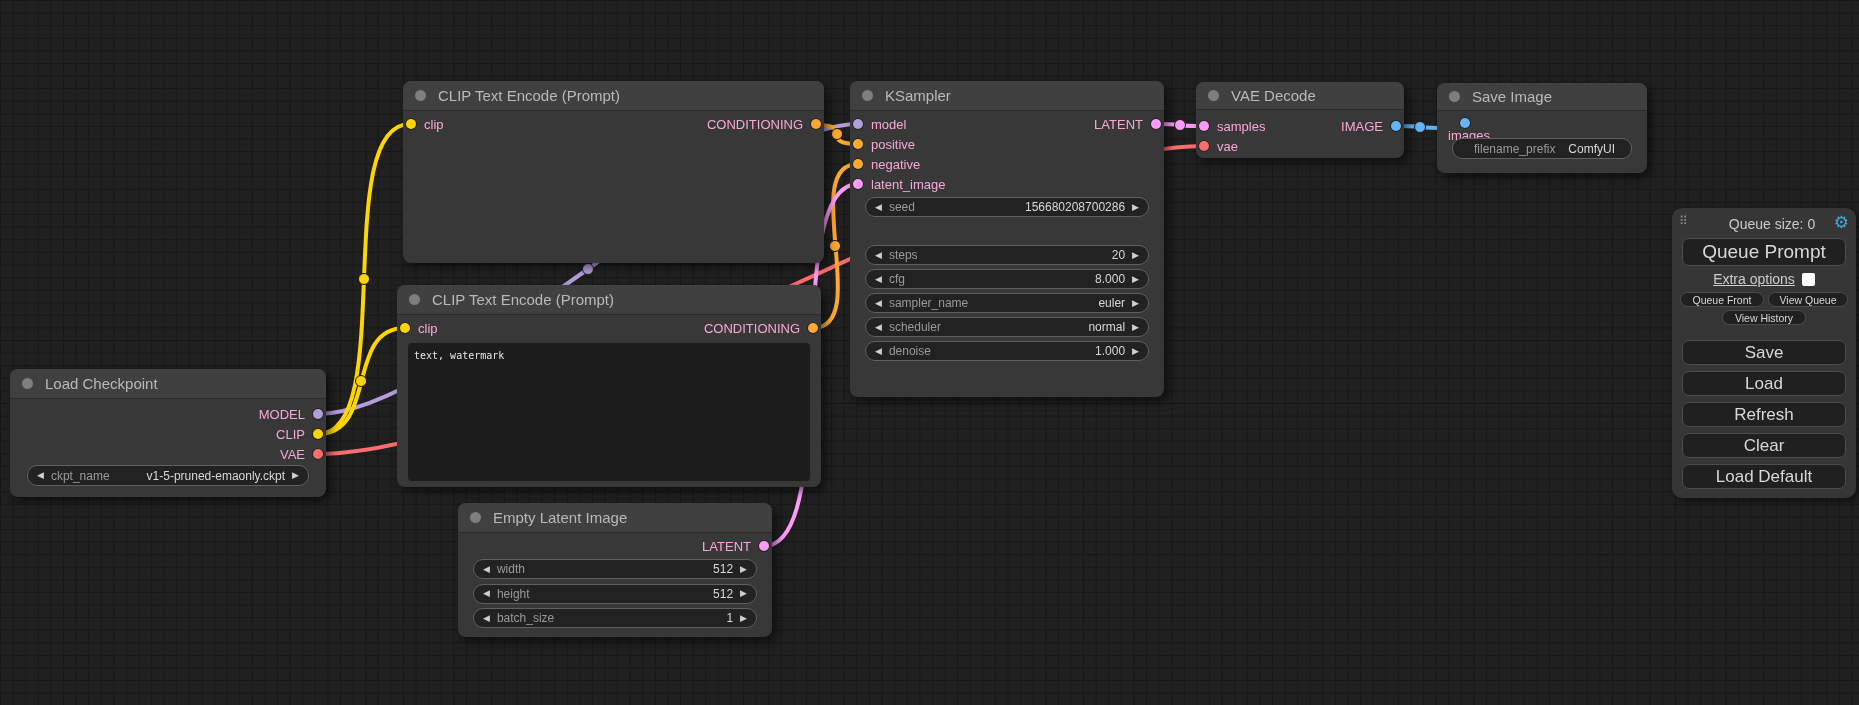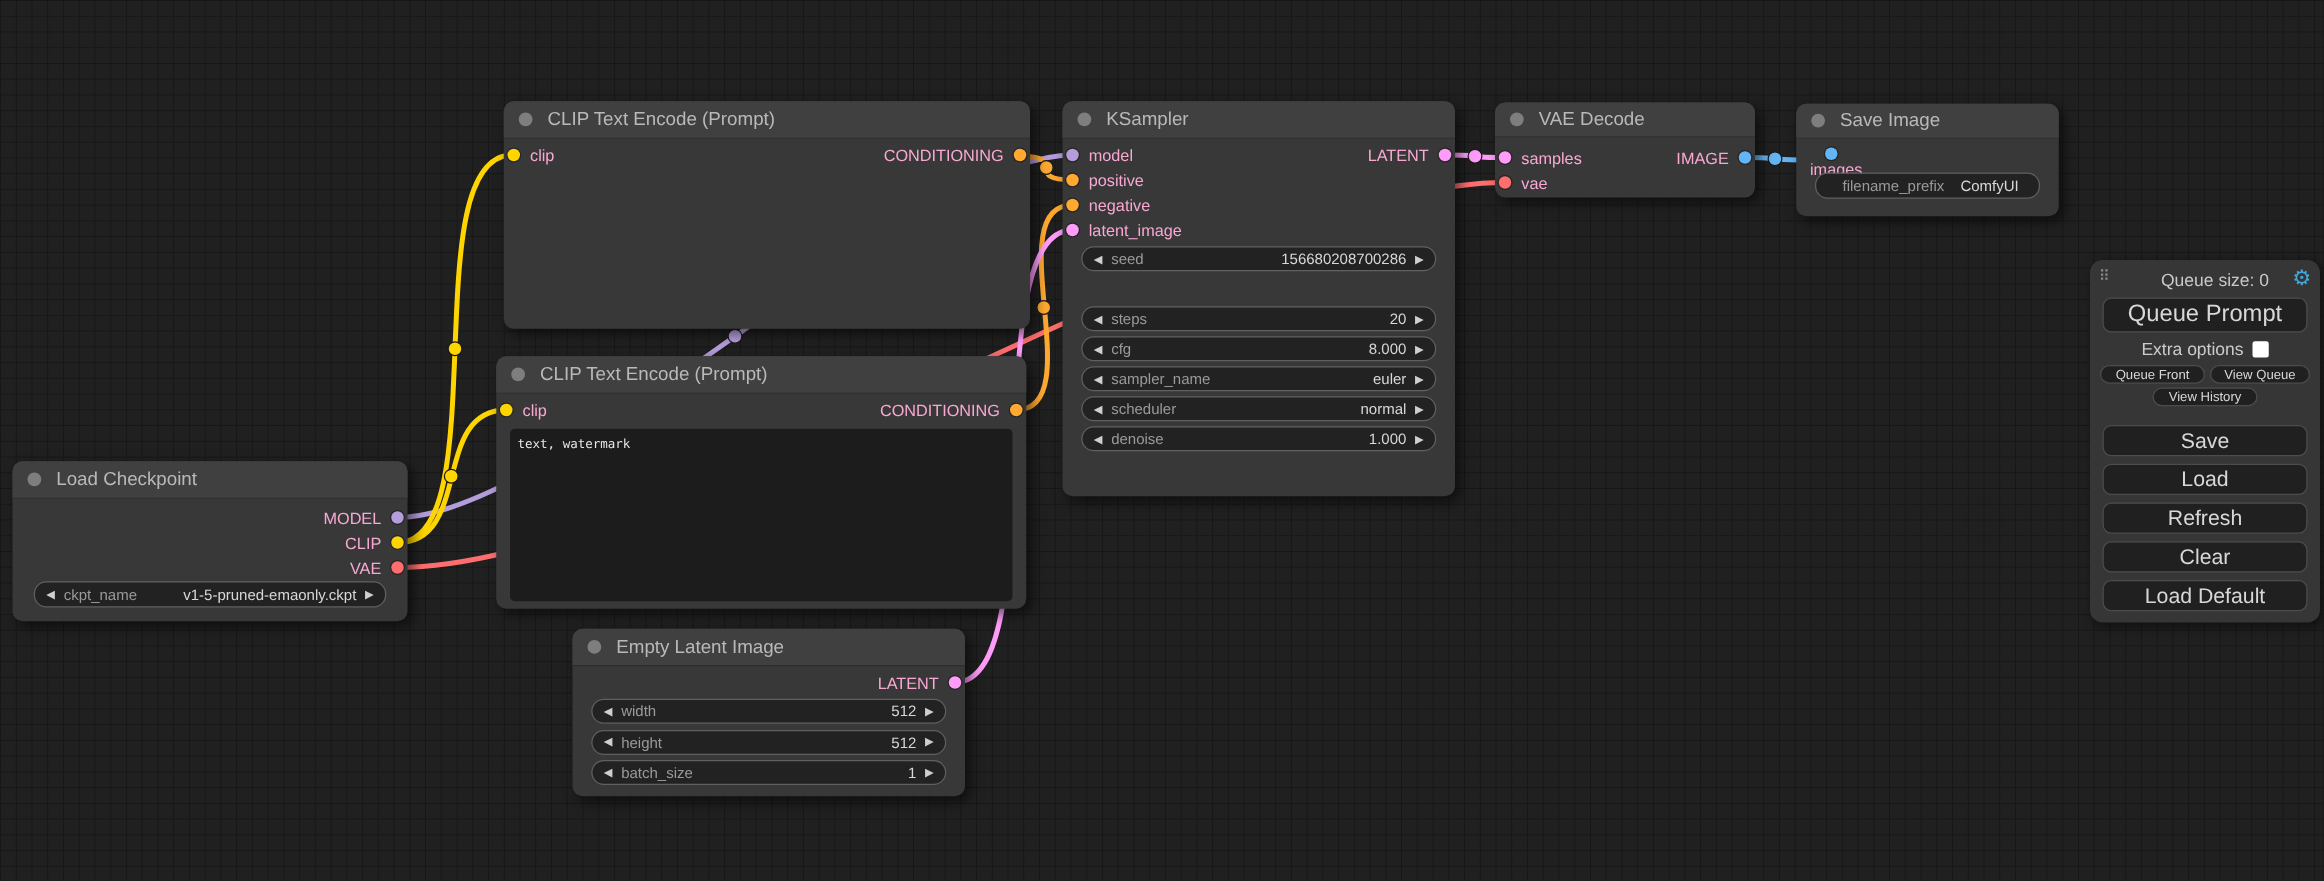--- a/index.html
+++ b/index.html
@@ -46,21 +46,21 @@
   .qhandle{position:absolute;left:7px;top:6px;color:#8a8a8a;font-size:12px;cursor:grab;}
   .qsize{position:absolute;left:16px;right:0;top:8px;text-align:center;color:#c9c9c9;font-size:14px;}
   .qgear{position:absolute;right:7px;top:4px;color:#3fa9dd;font-size:17px;cursor:pointer;}
   .qbtn{position:absolute;background:#202020;border:1px solid #4c4c4c;border-radius:7px;
     color:#d8d8d8;display:flex;align-items:center;justify-content:center;
     box-sizing:border-box;cursor:pointer;}
   .qbtn.big{left:10px;width:164px;height:25px;font-size:17px;}
   .qbtn.prompt{left:10px;width:164px;height:28px;top:30px;font-size:19px;}
   .qbtn.mini{height:15px;font-size:10.5px;border-radius:8px;}
   .qextra{position:absolute;left:0;right:0;top:63px;display:flex;align-items:center;
-    justify-content:center;color:#cccccc;font-size:14px;}
+    justify-content:center;color:#cccccc;font-size:14px;text-decoration:underline;}
   .qcheck{width:13px;height:13px;background:#ffffff;border-radius:2px;margin-left:7px;cursor:pointer;}
 </style>
 </head>
 <body>
 
 <div id="canvas">
 
   <svg id="wires" width="1859" height="705">
     <path d="M318,414 C448,414 728,124 858,124" stroke="#b39ddb"></path>
     <path d="M318,434 C398,434 330,124 410,124" stroke="#ffd500"></path>

